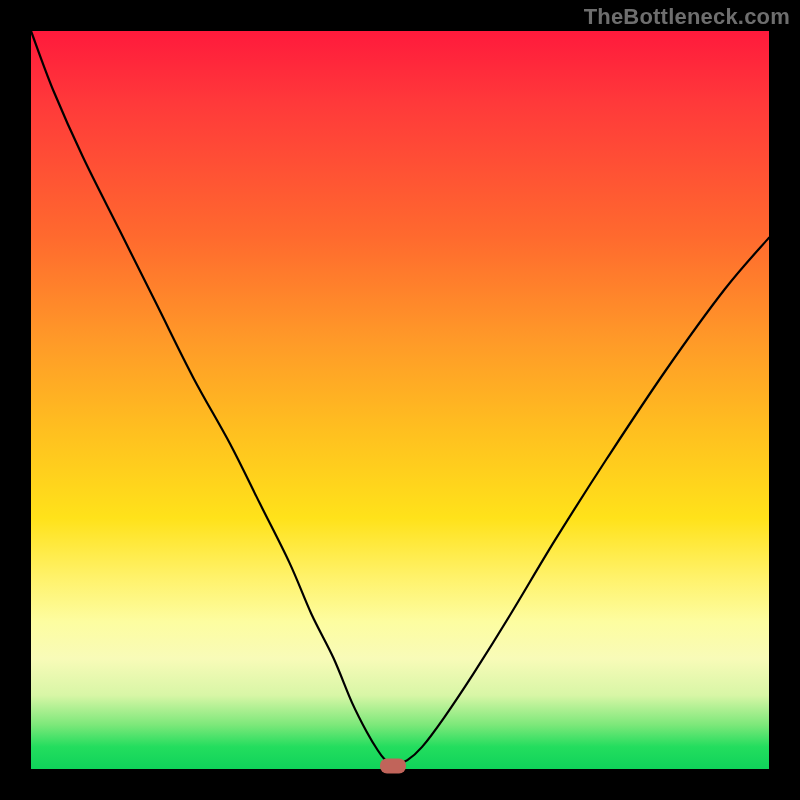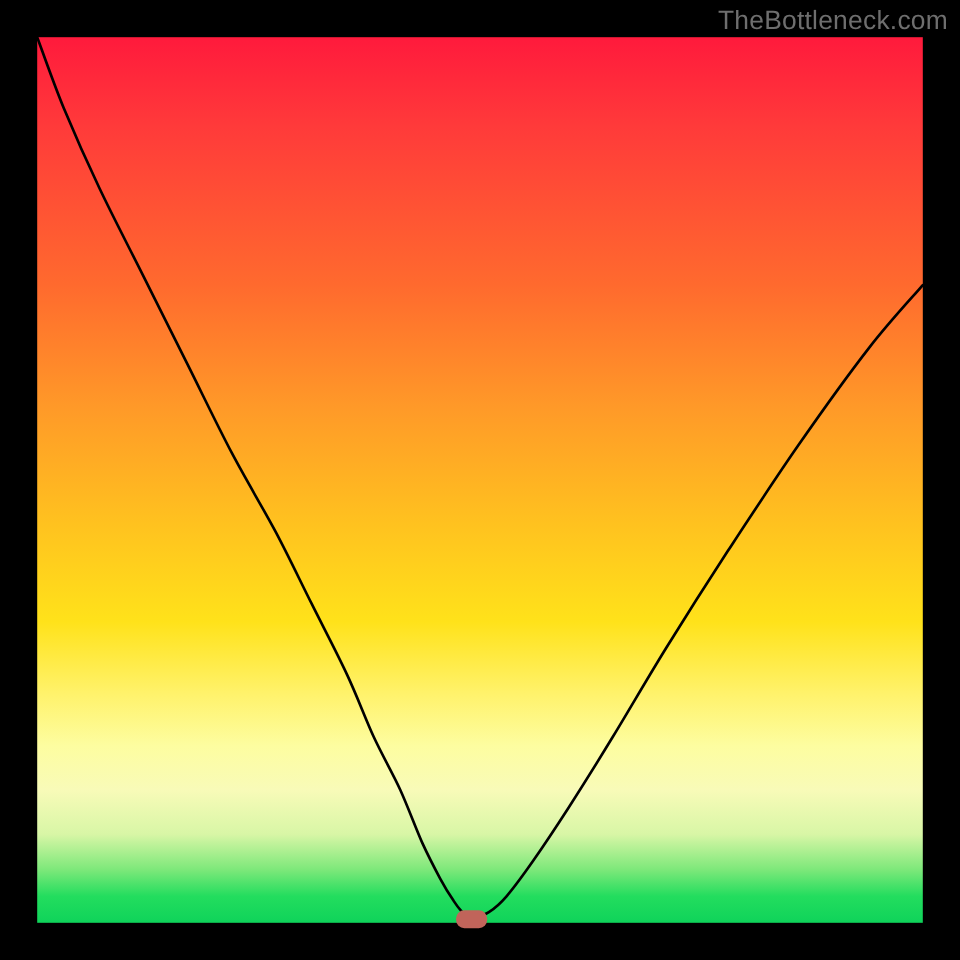--- a/index.html
+++ b/index.html
@@ -41,21 +41,21 @@
       #0fd35a 100%
     );
   }
   .watermark {
     position: absolute;
     top: 4px;
     right: 10px;
     color: #6e6e6e;
     font-size: 22px;
     letter-spacing: 0.2px;
-    font-weight: 400;
+    font-weight: 700;
     user-select: none;
   }
   svg.curve {
     position: absolute;
     left: 0;
     top: 0;
     width: 738px;
     height: 738px;
     overflow: visible;
   }

